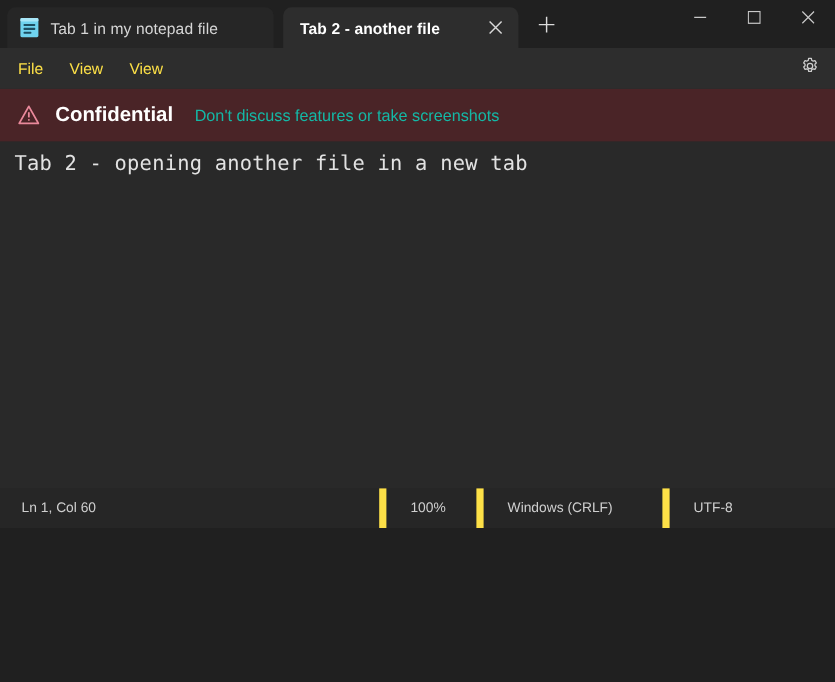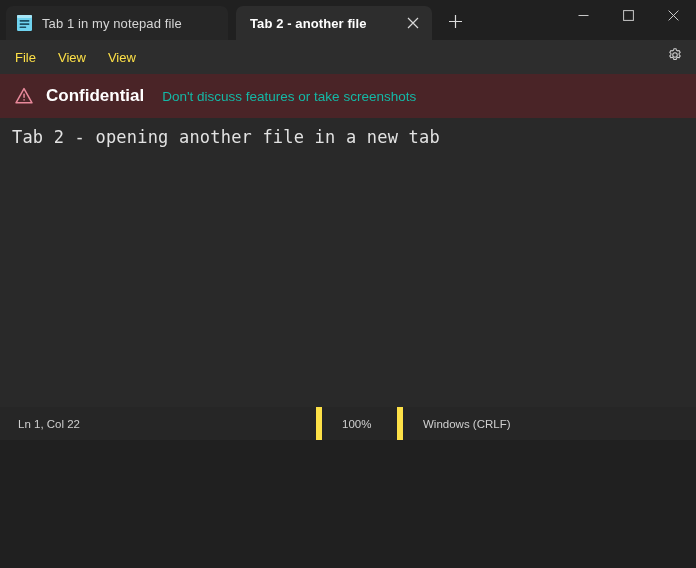--- a/index.html
+++ b/index.html
@@ -322,18 +322,19 @@
     </span>
     <span class="banner-title">Confidential</span>
     <span class="banner-msg">Don't discuss features or take screenshots</span>
   </div>
 
   <div class="editor">
     <div class="editor-text">Tab 2 - opening another file in a new tab</div>
   </div>
 
   <div class="statusbar">
-    <div class="sb-left">Ln 1, Col 22</div>
+    <div class="sb-left">Ln 1, Col 60</div>
     <div class="sb-cell sb-zoom">100%</div>
     <div class="sb-cell sb-eol">Windows (CRLF)</div>
+    <div class="sb-cell sb-enc">UTF-8</div>
   </div>
 
 </div>
 
 </body></html>

